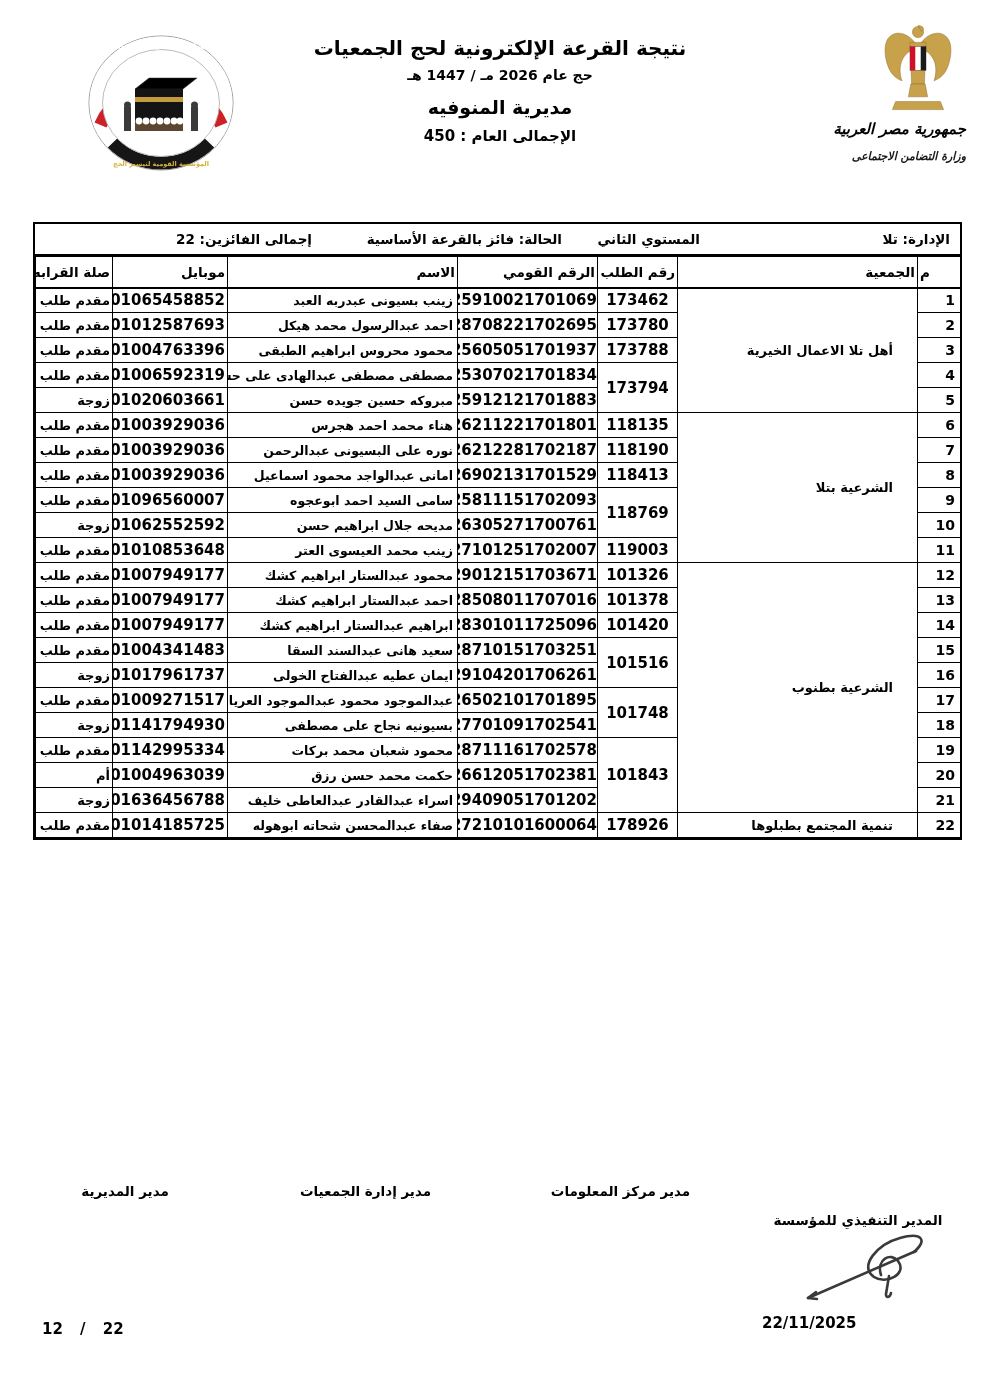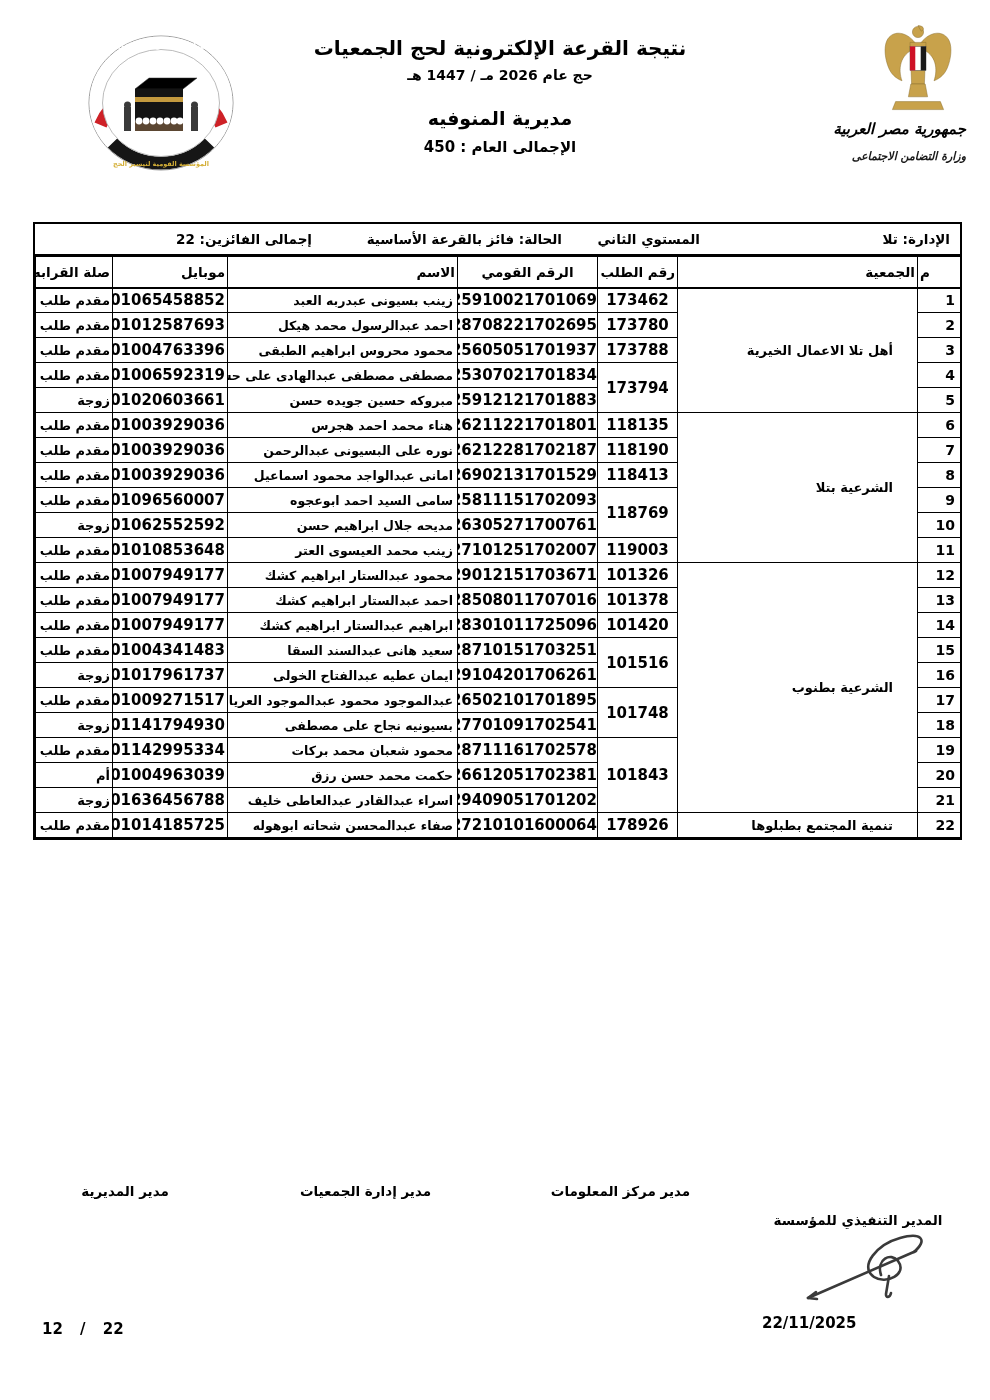--- a/index.html
+++ b/index.html
@@ -4,21 +4,21 @@
 <style>
   html,body{margin:0;padding:0;background:#e8e8e8;}
   .page{position:relative;width:990px;height:1400px;background:#ffffff;margin:0 auto;
         font-family:"DejaVu Sans",sans-serif;color:#000;overflow:hidden;}
 
   
   .title-block{position:absolute;left:265px;top:36px;width:470px;text-align:center;
                font-weight:bold;direction:rtl;}
   .t1{font-size:20px;line-height:1.25;}
   .t2{font-size:14px;margin-top:6px;}
-  .t3{font-size:19px;margin-top:24px;text-align:center;}
+  .t3{font-size:19px;margin-top:13px;text-align:center;}
   .t4{font-size:15px;margin-top:9px;}
 
   .emblem-left{position:absolute;left:86px;top:33px;width:150px;height:140px;}
   .org-right{position:absolute;left:748px;top:20px;width:218px;text-align:right;direction:rtl;font-style:italic;}
   .org-right .eagle{width:96px;height:96px;}
   .org-country{font-size:15px;font-weight:bold;margin-top:0px;}
   .org-ministry{font-size:11px;font-weight:bold;margin-top:12px;color:#1a1a1a;
                 letter-spacing:-0.5px;transform:scaleY(1.05);}
 
   
@@ -30,21 +30,21 @@
 
   table.results{border-collapse:collapse;table-layout:fixed;width:100%;direction:rtl;}
   .results th,.results td{border:1px solid #000;font-weight:bold;overflow:hidden;
             white-space:nowrap;padding:0 2px;}
   .results thead tr{height:31px;}
   .results thead th{border-bottom:2px solid #000;font-size:13.5px;}
   .results tbody tr{height:25px;}
   .h-serial{text-align:left;padding-left:4px;}
   .h-assoc{text-align:right;padding-right:8px;}
   .h-req{text-align:right;padding-right:2px;}
-  .h-nid{text-align:center;margin-top:13px;}
+  .h-nid{text-align:right;margin-top:13px;}
   .h-name{text-align:right;padding-right:3px;}
   .h-mob{text-align:right;padding-right:6px;}
   .h-rel{text-align:right;padding-right:2px;margin-left:41px;}
   td.num{font-size:14px;text-align:right;padding-right:5px;}
   td.assoc{font-size:13px;text-align:right;padding-right:24px;vertical-align:middle;}
   td.req{font-size:15px;text-align:center;vertical-align:middle;}
   td.nid{font-size:15px;text-align:center;padding:0;}
   td.name{font-size:12.5px;text-align:right;padding-right:4px;}
   td.mob{font-size:15px;text-align:right;padding-left:6px;}
   td.rel{font-size:13px;text-align:right;padding-right:2px;}

